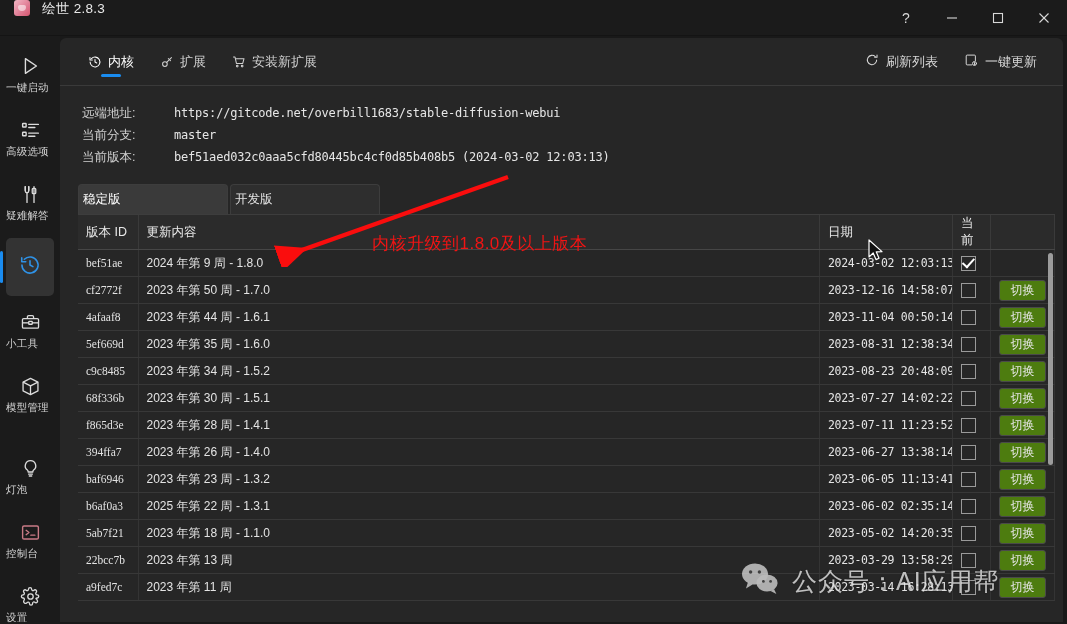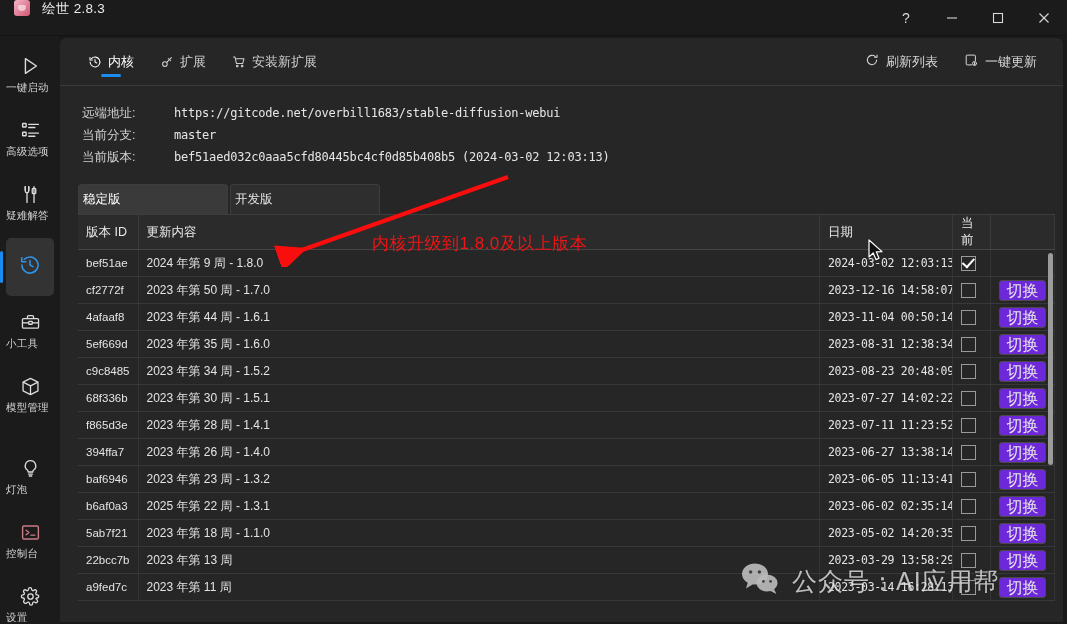--- a/index.html
+++ b/index.html
@@ -236,21 +236,21 @@
     height: 27px;
     padding: 0 8px;
     border-bottom: 1px solid #383838;
     border-right: 1px solid #343434;
     color: #e4e4e4;
     white-space: nowrap;
     overflow: hidden;
   }
   td.c-id {
     color: #4da3e8;
-    font-family: Liberation Sans, sans-serif;
+    font-family: Liberation Serif, serif;
     font-size: 11.5px;
     padding-left: 9px;
   }
   td.c-note { font-size: 12px; color: #ececec; }
   td.c-date {
     font-family: "DejaVu Sans Mono", "Liberation Mono", monospace;
     font-size: 11.5px;
     color: #e8e8e8;
     letter-spacing: -.3px;
   }
@@ -271,23 +271,23 @@
     border: solid #ffffff;
     border-width: 0 2.2px 2.2px 0;
     transform: rotate(42deg) translate(-1px,-1px);
   }
   .swbtn {
     display: block;
     width: 100%;
     height: 21px;
     line-height: 19px;
     text-align: center;
-    font-size: 16px;
+    font-size: 12px;
     color: #e6e6e6;
-    background: #6d28d9;
+    background: #4d7c0f;
     border: 1px solid #4a4a4a;
     border-radius: 3px;
   }
 
   
   .col-id   { width: 60px; }
   .col-note { width: auto; }
   .col-date { width: 133px; }
   .col-cur  { width: 38px; }
   .col-act  { width: 64px; }

